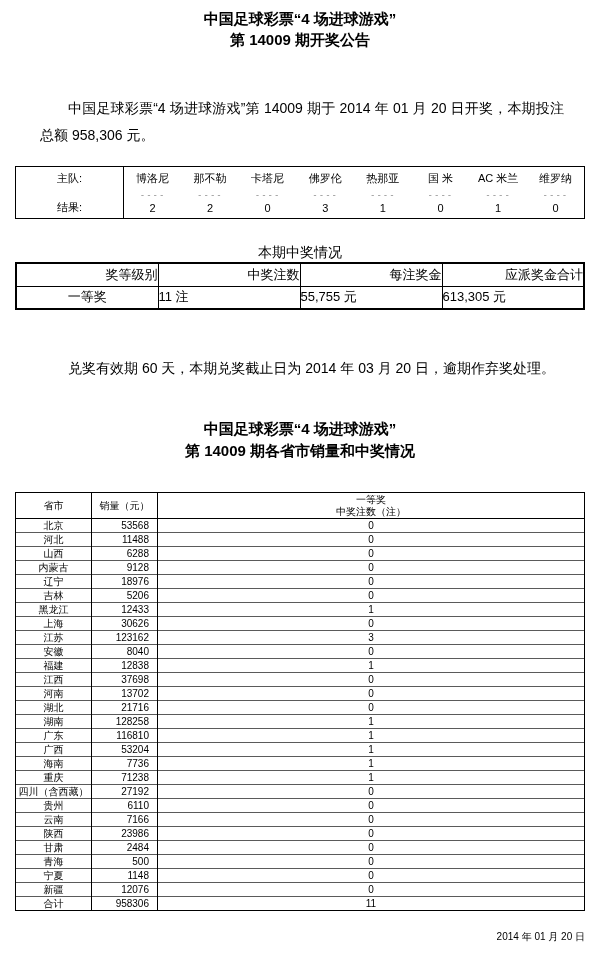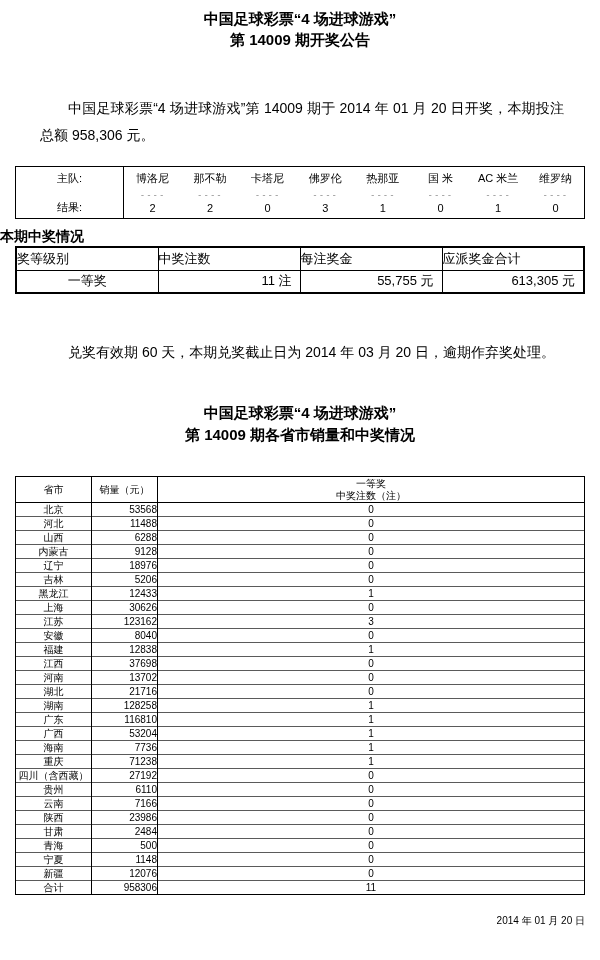--- a/index.html
+++ b/index.html
@@ -15,35 +15,35 @@
   .match-table { width:570px; margin:17px auto 0; border:1.5px solid #000; font-size:11px; table-layout:fixed; }
   .match-table td { text-align:center; padding:0; vertical-align:middle; }
   .match-table td:first-child { border-right:1px solid #000; }
   .match-table col.lblcol { width:108px; }
   .match-table tr.names td { height:21px; padding-top:2px; }
   .match-table tr.dashes td { height:8px; }
   .match-table tr.results td { height:19px; padding-bottom:2px; }
   .dash { color:#8a8a8a; font-size:9px; line-height:8px; letter-spacing:1px; font-family:"DejaVu Sans Mono", monospace; }
 
   
-  .prize-title { margin-top:8px; text-align:left; font-weight:bold; font-size:14px; line-height:18px; }
+  .prize-title { margin-top:24px; text-align:center; font-weight:normal; font-size:14px; line-height:18px; }
   .prize-table { width:570px; margin:1px auto 0; border:2px solid #000; font-size:13px; table-layout:fixed; }
   .prize-table th, .prize-table td { border:1px solid #000; height:23px; font-weight:normal; padding:0; }
-  .prize-table th { text-align:left; }
-  .prize-table td { text-align:right; padding-right:8px; }
+  .prize-table th { text-align:right; }
+  .prize-table td { padding-right:8px; }
   .prize-table td:first-child { text-align:center; padding-right:0; }
 
   
   .province-title { margin-top:36px; text-align:center; font-weight:bold; font-size:15px; line-height:22px; }
   .province-table { width:570px; margin:30px auto 16px; border:1.5px solid #000; font-size:10px; table-layout:fixed; }
   .province-table col.c1 { width:76px; }
   .province-table col.c2 { width:66px; }
   .province-table th { border:1px solid #000; font-weight:normal; height:26px; text-align:center; padding:0; line-height:12px; }
   .province-table td { border-left:1px solid #000; border-right:1px solid #000; border-top:1px solid #5a5a5a; height:13px; padding:0; line-height:13px; text-align:center; white-space:nowrap; }
-  .province-table td.c-sales { text-align:right; }
+  .province-table td.c-sales { text-align:right; padding-right:8px; }
 
   .footer-date { margin:5px 15px 0 0; text-align:right; font-size:10px; line-height:19px; }
 </style>
 </head>
 <body>
 
 <div class="doc-title">
   <div>中国足球彩票“4 场进球游戏”</div>
   <div>第 14009 期开奖公告</div>
 </div>

